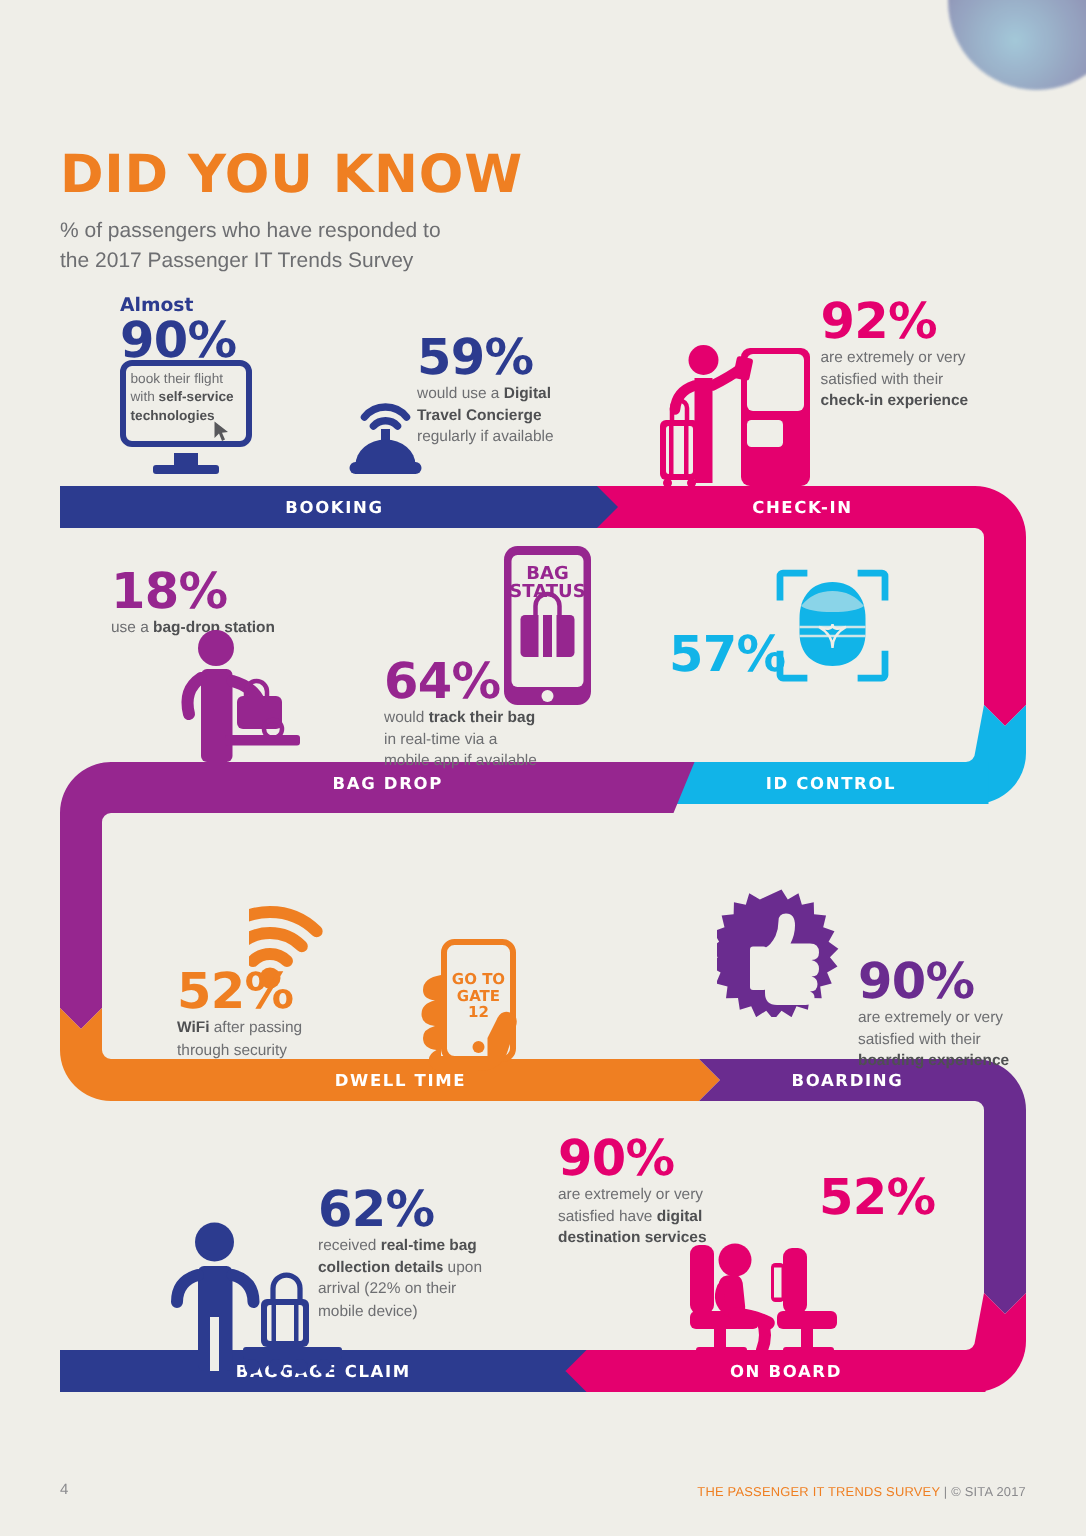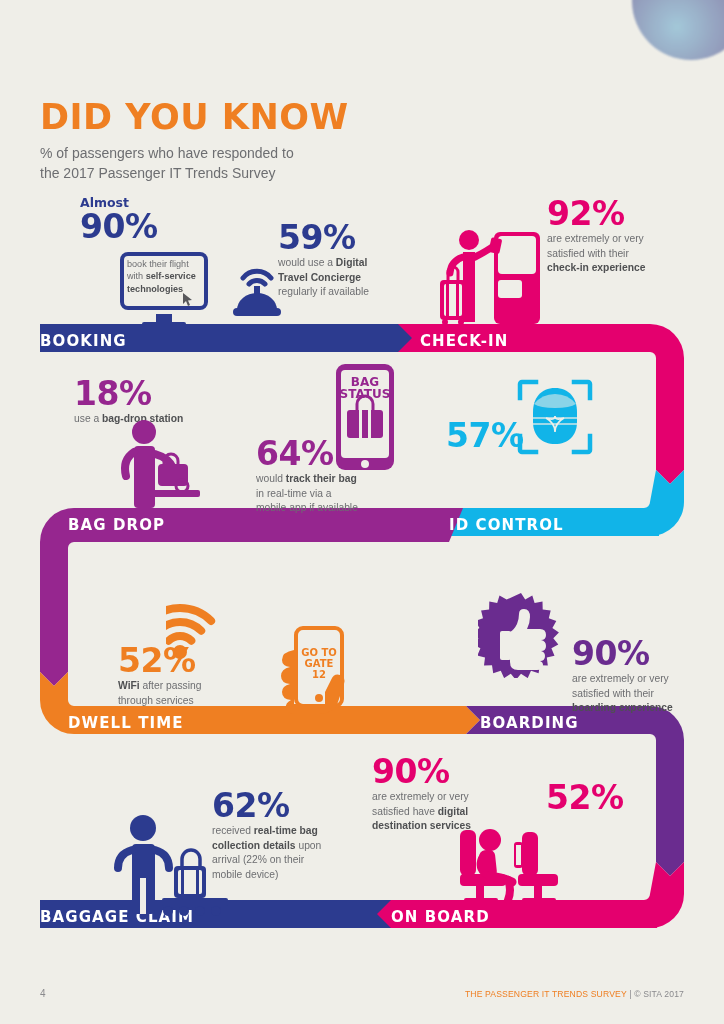--- a/index.html
+++ b/index.html
@@ -24,22 +24,22 @@
   .title{
     font-size:35px;font-weight:bold;letter-spacing:.5px;
     color:#ef7f22;line-height:1;margin:0 0 9px 0;
     font-family:"DejaVu Sans","Liberation Sans",sans-serif;
   }
   .subtitle{font-size:14px;line-height:1.42;color:#6d6e71;max-width:260px;}
 
   
   .ribbon{position:absolute;left:0;top:0;width:724px;height:1024px;}
   .bandlabel{
-    position:absolute;color:#ffffff;font-size:15px;font-weight:bold;
-    letter-spacing:1.1px;
+    position:absolute;color:#ffffff;font-size:11px;font-weight:bold;
+    letter-spacing:1.1px;text-align:center;
     font-family:"DejaVu Sans","Liberation Sans",sans-serif;
   }
 
   
   .stat{position:absolute;}
   .pct{
     font-size:33px;font-weight:bold;line-height:.95;margin-bottom:3px;
     font-family:"DejaVu Sans","Liberation Sans",sans-serif;letter-spacing:-.5px;
   }
   .almost{font-size:12.5px;font-weight:bold;line-height:1.1;margin-bottom:1px;
@@ -123,21 +123,21 @@
   <div class="bandlabel" style="left:449px;top:516px;width:210px;">ID CONTROL</div>
   <div class="bandlabel" style="left:68px;top:714px;width:398px;">DWELL TIME</div>
   <div class="bandlabel" style="left:480px;top:714px;width:170px;">BOARDING</div>
   <div class="bandlabel" style="left:40px;top:908px;width:351px;">BAGGAGE CLAIM</div>
   <div class="bandlabel" style="left:391px;top:908px;width:266px;">ON BOARD</div>
 
   <div class="stat" style="left:80px;top:196px;width:120px;">
     <div class="almost c-navy">Almost</div>
     <div class="pct c-navy">90%</div>
   </div>
-  <div class="monitor" style="left:80px;top:252px;margin-left:40px;">
+  <div class="monitor" style="left:80px;top:240px;">
     <div class="screen"></div>
     <div class="screentext"><span>book their flight with </span><b>self-service technologies</b></div>
     <svg class="cursor" width="12" height="15" viewBox="0 0 12 15">
       <path d="M1,1 L1,12 L4,9 L6,14 L8,13 L6,8.5 L10,8 Z" fill="#58585b"></path>
     </svg>
     <div class="neck"></div>
     <div class="base"></div>
   </div>
 
   <svg class="icon" style="left:228px;top:262px;" width="58" height="56" viewBox="0 0 58 56">
@@ -222,21 +222,21 @@
   <svg class="icon" style="left:166px;top:600px;" width="66" height="66" viewBox="0 0 66 66">
     <g transform="rotate(-45 14 52)">
       <circle cx="14" cy="52" r="7" fill="#ef7f22"></circle>
       <path d="M14,36 a16,16 0 0 1 16,16" stroke="#ef7f22" stroke-width="8" fill="none" stroke-linecap="round"></path>
       <path d="M14,22 a30,30 0 0 1 30,30" stroke="#ef7f22" stroke-width="8" fill="none" stroke-linecap="round"></path>
       <path d="M14,8 a44,44 0 0 1 44,44" stroke="#ef7f22" stroke-width="8" fill="none" stroke-linecap="round"></path>
     </g>
   </svg>
   <div class="stat" style="left:118px;top:645px;width:120px;">
     <div class="pct c-orange">52%</div>
-    <div class="desc"><b>WiFi</b><span> after passing through services</span></div>
+    <div class="desc"><b>WiFi</b><span> after passing through security</span></div>
   </div>
 
   <svg class="icon" style="left:270px;top:620px;" width="86" height="104" viewBox="0 0 86 104">
     <rect x="26" y="8" width="46" height="78" rx="7" fill="none" stroke="#ef7f22" stroke-width="4"></rect>
     <circle cx="49" cy="78" r="4" fill="#ef7f22"></circle>
     <text x="49" y="36" font-size="10" font-weight="bold" fill="#ef7f22" text-anchor="middle" font-family="DejaVu Sans, sans-serif">GO TO</text>
     <text x="49" y="47" font-size="10" font-weight="bold" fill="#ef7f22" text-anchor="middle" font-family="DejaVu Sans, sans-serif">GATE</text>
     <text x="49" y="58" font-size="10" font-weight="bold" fill="#ef7f22" text-anchor="middle" font-family="DejaVu Sans, sans-serif">12</text>
     <path d="M24,30 q-12,2 -12,10 q0,6 8,7 q-9,2 -9,9 q0,7 9,8 q-8,2 -8,8 q0,7 9,8 q-6,3 -5,8 q1,6 10,6 l22,0 q16,0 20,-12 l6,-18 q2,-7 -4,-9 q-6,-2 -9,5 l-6,12 V84 H24 Z" fill="#ef7f22"></path>
   </svg>

